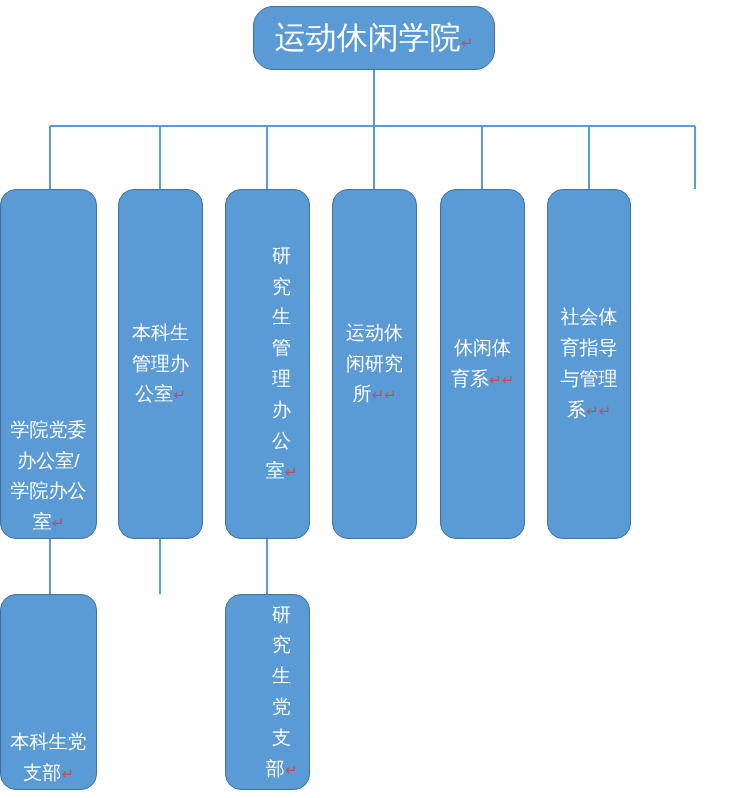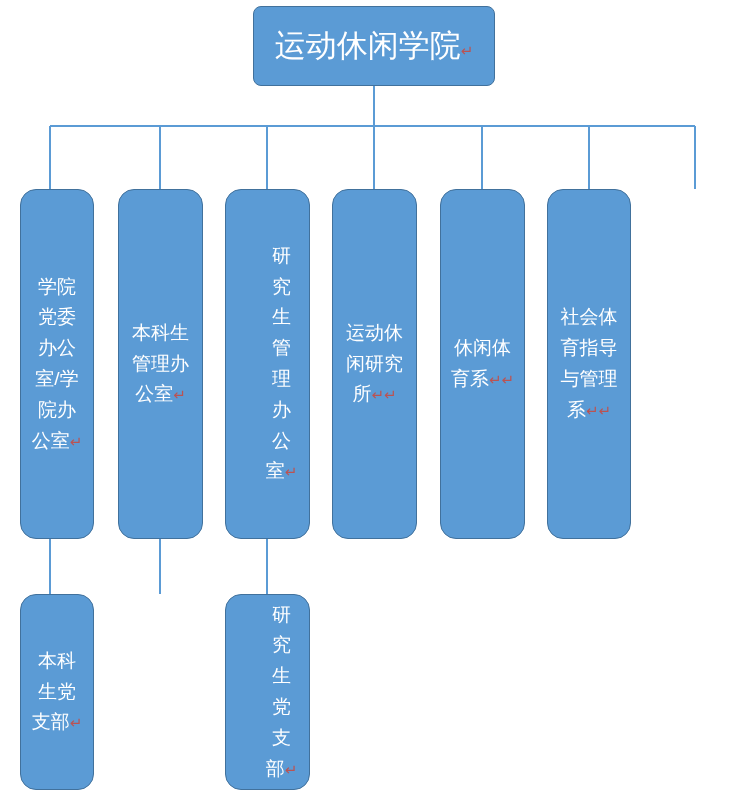--- a/index.html
+++ b/index.html
@@ -54,22 +54,22 @@
     letter-spacing: 0px;
     word-break: break-all;
     white-space: pre-wrap;
   }
 
   
   .node-root {
     left: 253px;
     top: 6px;
     width: 242px;
-    height: 80px;
-    border-radius: 8px;
+    height: 64px;
+    border-radius: 20px;
   }
   .node-root .node-text {
     font-size: 31px;
     line-height: 1.1;
   }
 
   
   .node-col {
     top: 189px;
     height: 350px;
@@ -85,21 +85,21 @@
     top: 594px;
     height: 196px;
     border-radius: 16px;
   }
   .node-leaf .node-text {
     font-size: 19px;
     padding: 0 9px;
   }
 
   
-  .col-1 { left: 20px;   width: 74px; }
+  .col-1 { left: 0;   width: 97px; align-items: flex-end; }
   .col-2 { left: 118px; width: 85px; align-items: center; }
   .col-3 { left: 225px; width: 85px; padding-left: 28px; }
   .col-4 { left: 332px; width: 85px; }
   .col-5 { left: 440px; width: 85px; }
   .col-6 { left: 547px; width: 84px; }
   .col-7 { left: 653px; width: 85px; }
 
   .pilcrow {
     color: #c0504d;
     font-size: 15px;

